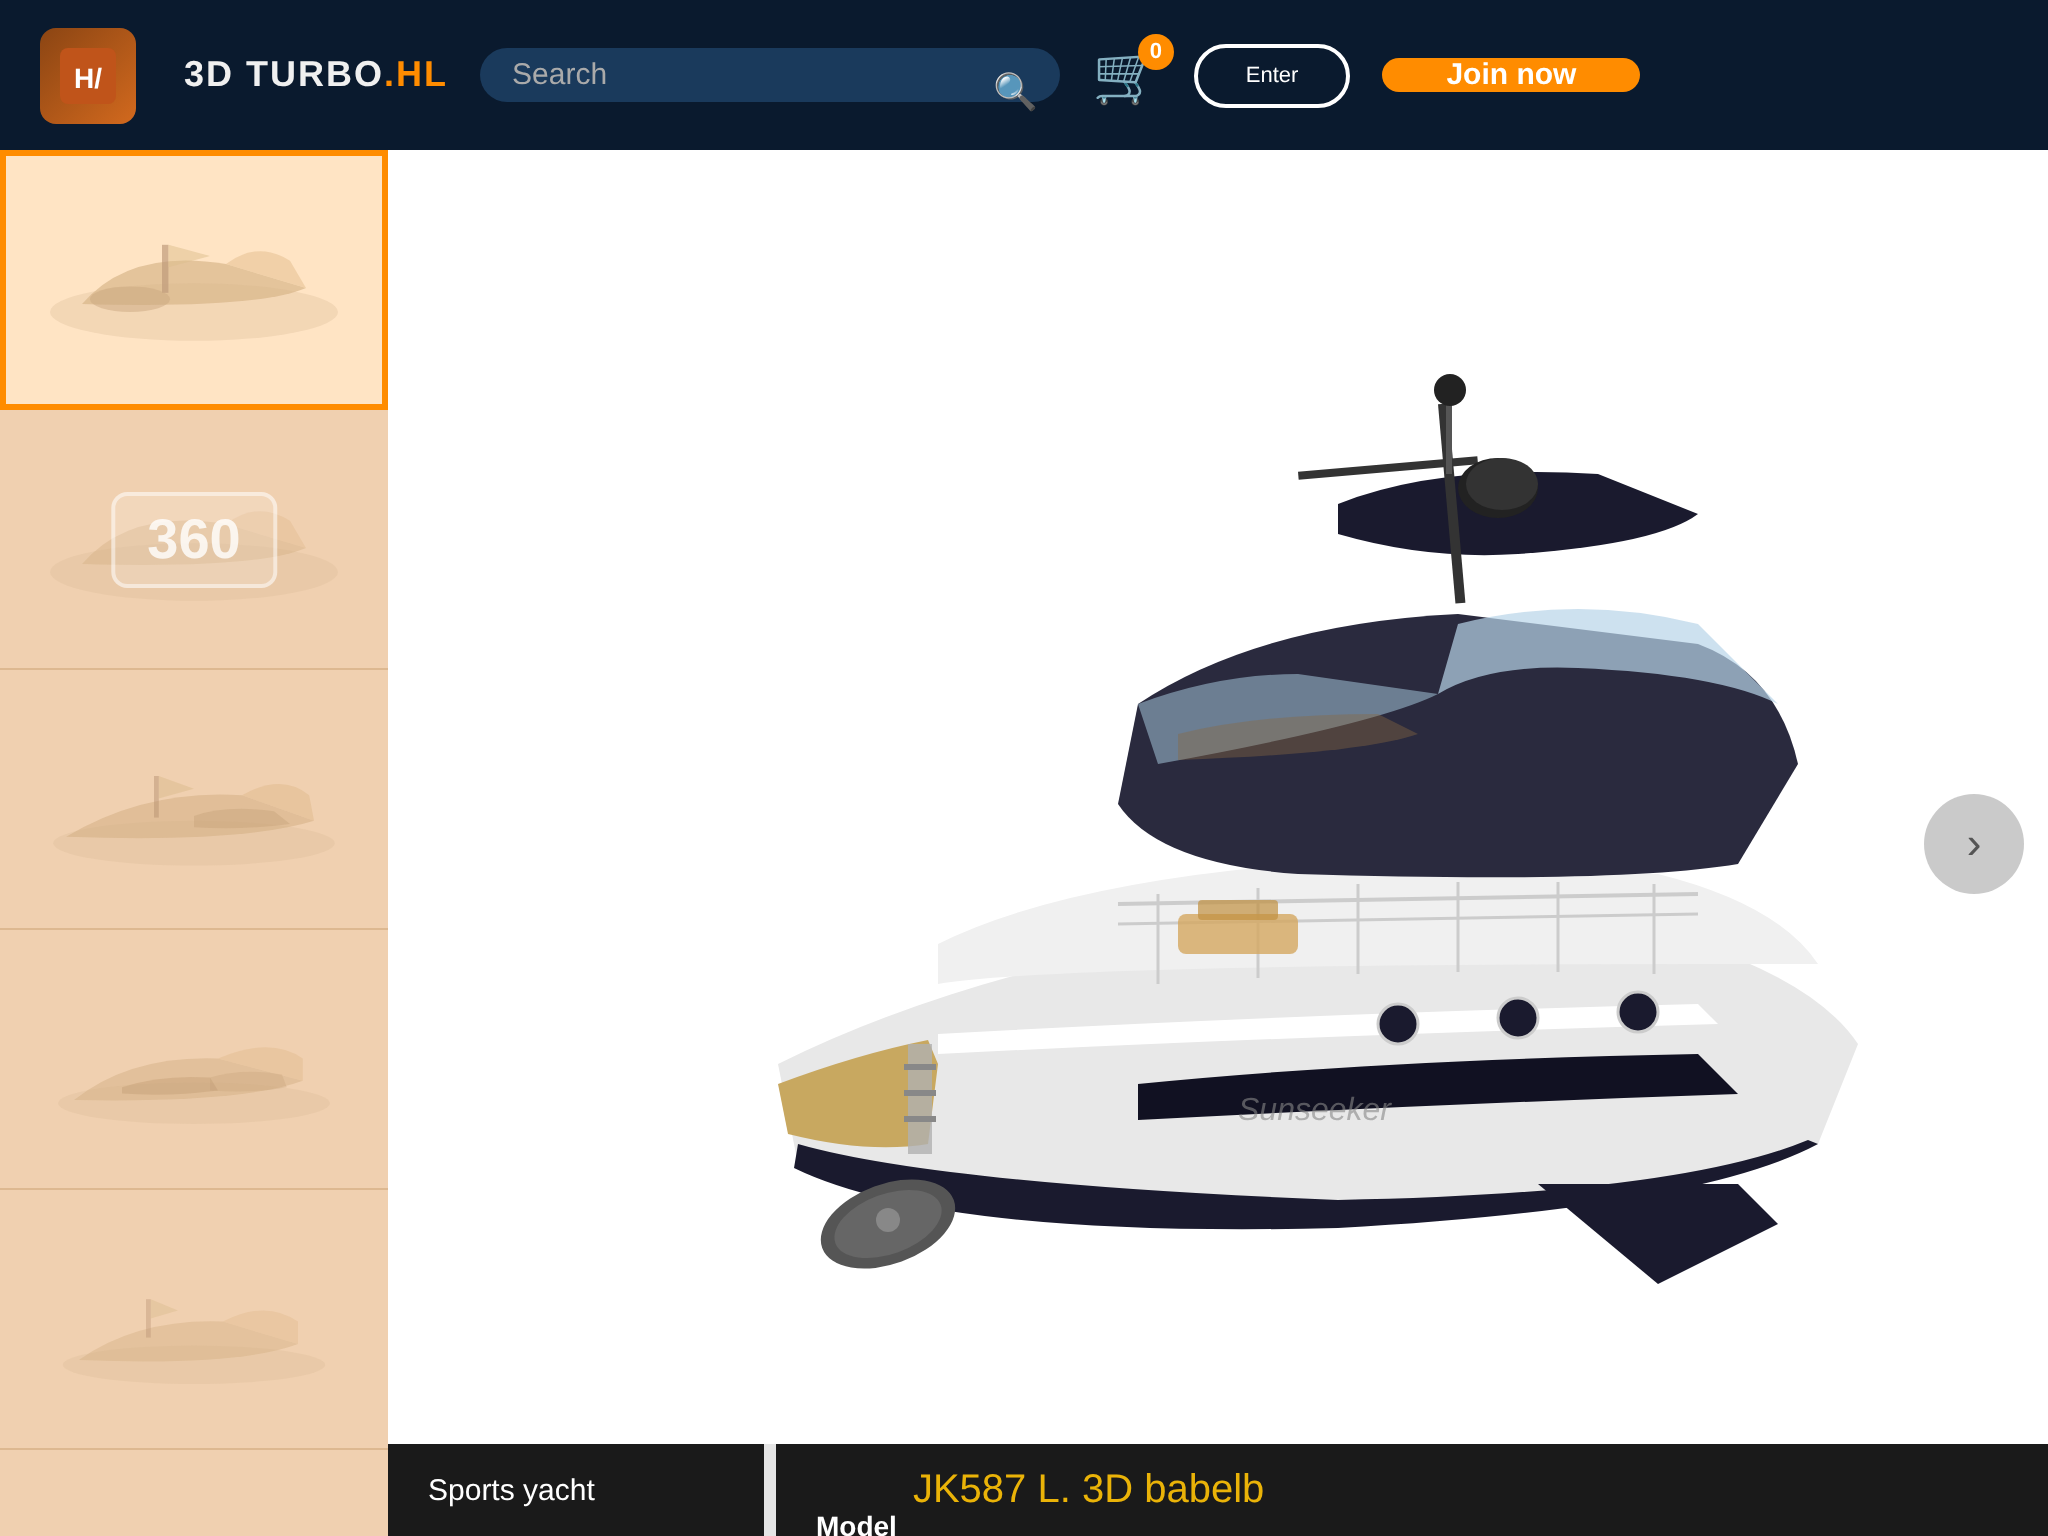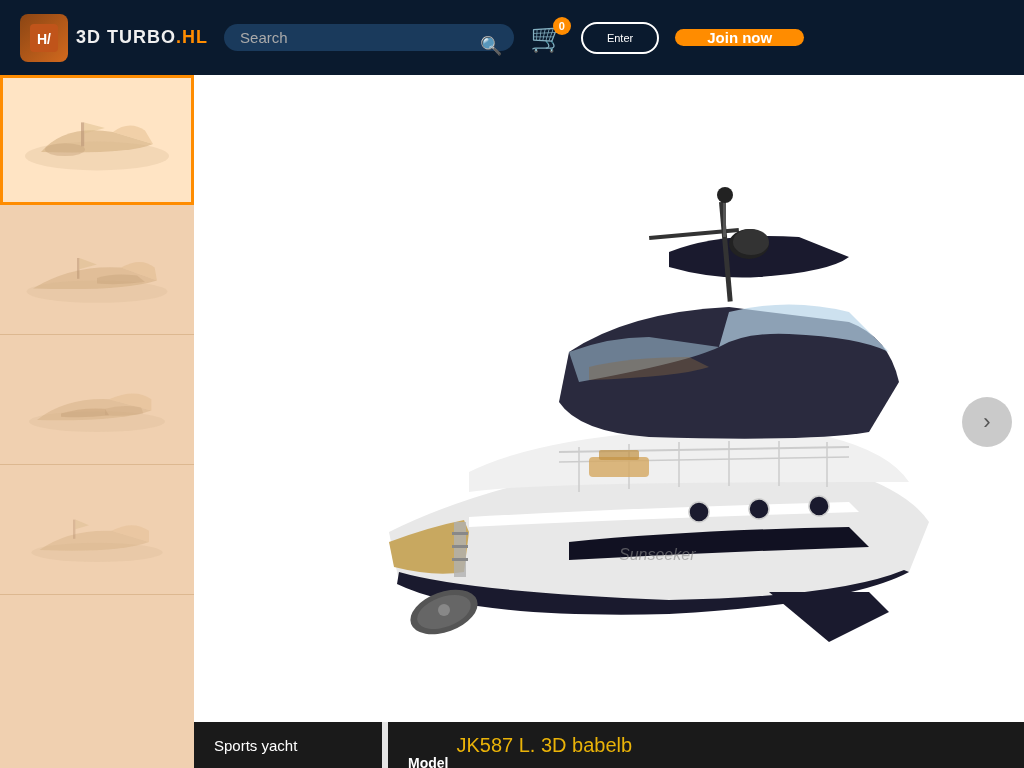--- a/index.html
+++ b/index.html
@@ -29,20 +29,21 @@
       justify-content: center;
       color: white;
       font-weight: bold;
       font-size: 14px;
     }
     .logo-text {
       color: white;
       font-size: 18px;
       font-weight: bold;
       letter-spacing: 1px;
+      margin-left: 16px;
     }
     .logo-text span {
       color: #f0f0f0;
     }
     .logo-text .hl {
       color: #ff8c00;
     }
     .search-container {
       flex: 1;
       max-width: 290px;
@@ -290,20 +291,28 @@
       <svg class="yacht-thumb-svg" viewBox="0 0 200 100">
         <ellipse cx="100" cy="70" rx="90" ry="18" fill="#c8a882" opacity="0.4"></ellipse>
         <path d="M30,65 Q60,30 120,40 L170,55 Q140,68 30,65Z" fill="#b8905a" opacity="0.7"></path>
         <path d="M120,40 Q140,25 160,38 L170,55 L120,40Z" fill="#d4a870" opacity="0.6"></path>
         <rect x="80" y="28" width="4" height="30" fill="#8b6040" opacity="0.7"></rect>
         <path d="M84,28 L110,35 L84,42Z" fill="#c0a060" opacity="0.5"></path>
         <ellipse cx="60" cy="62" rx="25" ry="8" fill="#a07848" opacity="0.5"></ellipse>
       </svg>
     </div>
 
+    <div class="sidebar-item">
+      <svg class="yacht-thumb-svg" viewBox="0 0 200 100">
+        <ellipse cx="100" cy="70" rx="90" ry="18" fill="#c8a882" opacity="0.3"></ellipse>
+        <path d="M30,65 Q60,30 120,40 L170,55 Q140,68 30,65Z" fill="#b8905a" opacity="0.4"></path>
+        <path d="M120,40 Q140,25 160,38 L170,55 L120,40Z" fill="#d4a870" opacity="0.4"></path>
+      </svg>
+      <div class="badge-360">360</div>
+    </div>
 
     <div class="sidebar-item">
       <svg class="yacht-thumb-svg" viewBox="0 0 200 90">
         <ellipse cx="100" cy="72" rx="88" ry="14" fill="#c8a882" opacity="0.3"></ellipse>
         <path d="M20,68 Q70,38 130,42 L175,58 Q130,72 20,68Z" fill="#b8905a" opacity="0.5"></path>
         <path d="M130,42 Q155,28 172,42 L175,58Z" fill="#d4a870" opacity="0.5"></path>
         <rect x="75" y="30" width="3" height="26" fill="#8b6040" opacity="0.5"></rect>
         <path d="M78,30 L100,38 L78,44Z" fill="#c0a060" opacity="0.4"></path>
         <path d="M100,55 Q120,48 150,52 L160,60 Q130,64 100,62Z" fill="#a07848" opacity="0.4"></path>
       </svg>

